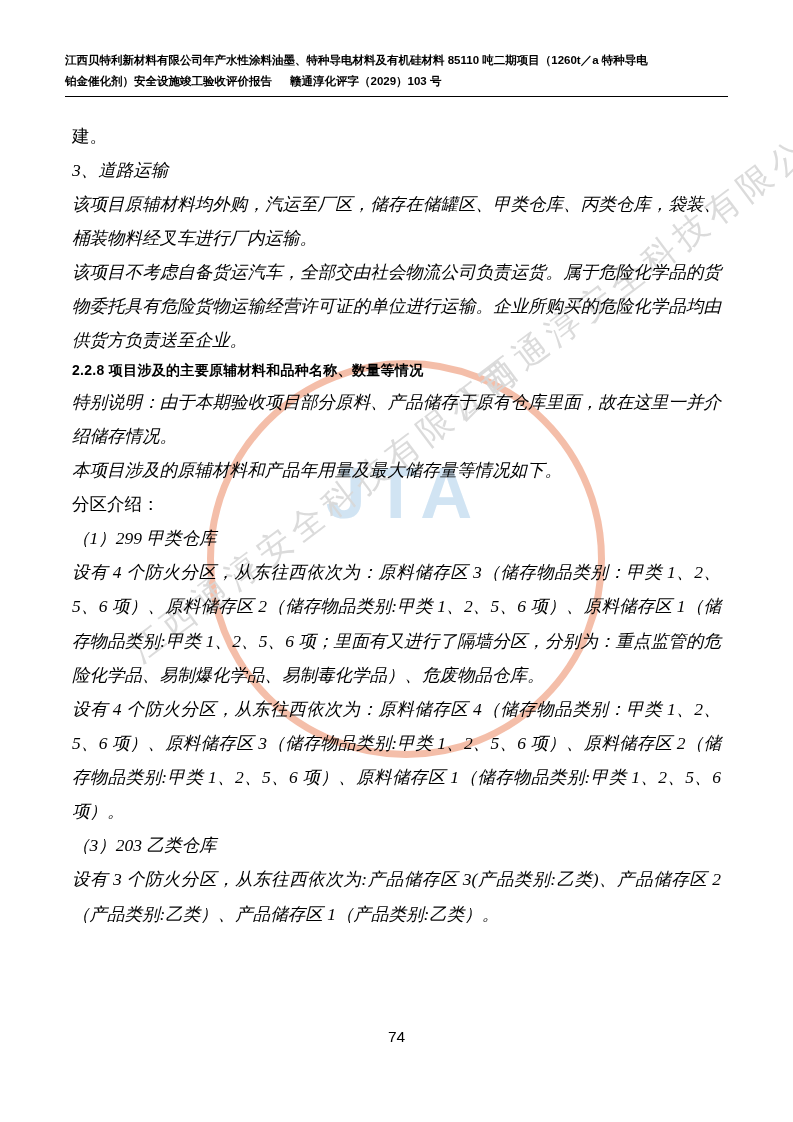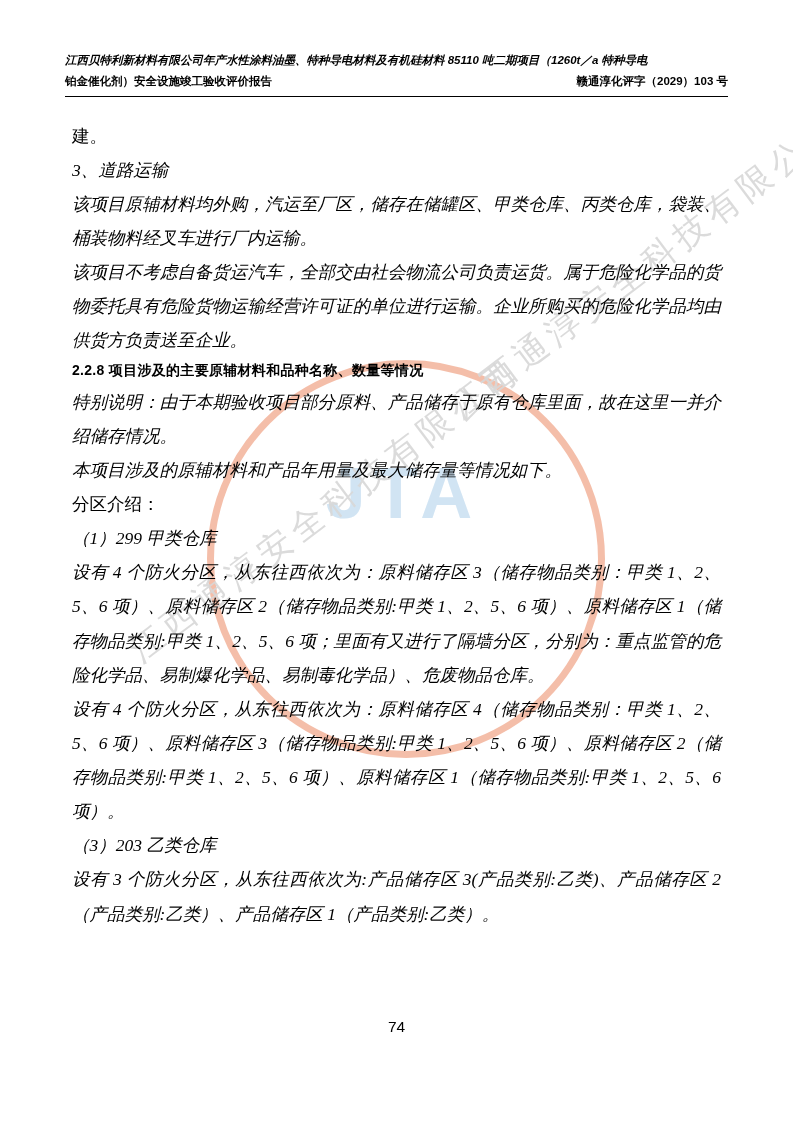--- a/index.html
+++ b/index.html
@@ -70,30 +70,29 @@
     margin: 50px 65px 0 65px;
     font-size: 11.5px;
     line-height: 1.85;
     font-family: "Liberation Sans", sans-serif;
     font-weight: bold;
     color: #000;
   }
   .header .line {
     text-align: justify;
   }
-  .header .line1 { text-align: justify; font-style: italic; }
+  .header .line1 { text-align: justify; }
   .header-rule {
     position: relative;
     z-index: 2;
     margin: 3px 65px 0 65px;
     border-bottom: 1.6px solid #000;
   }
   .header-row {
     display: flex;
-    justify-content: space-between;
     align-items: flex-end;
   }
   .header-right {
     white-space: nowrap;
     padding-left: 18px;
   }
 
   
   .body {
     position: relative;
@@ -120,21 +119,21 @@
     font-style: italic;
     font-family: Liberation Serif, serif;
   }
 
   
   .page-number {
     position: absolute;
     z-index: 2;
     left: 0;
     right: 0;
-    bottom: 86px;
+    bottom: 76px;
     text-align: center;
     font-size: 15.5px;
     font-family: "Liberation Sans", sans-serif;
   }
 </style>
 </head>
 <body>
 
 <div class="page">
 

